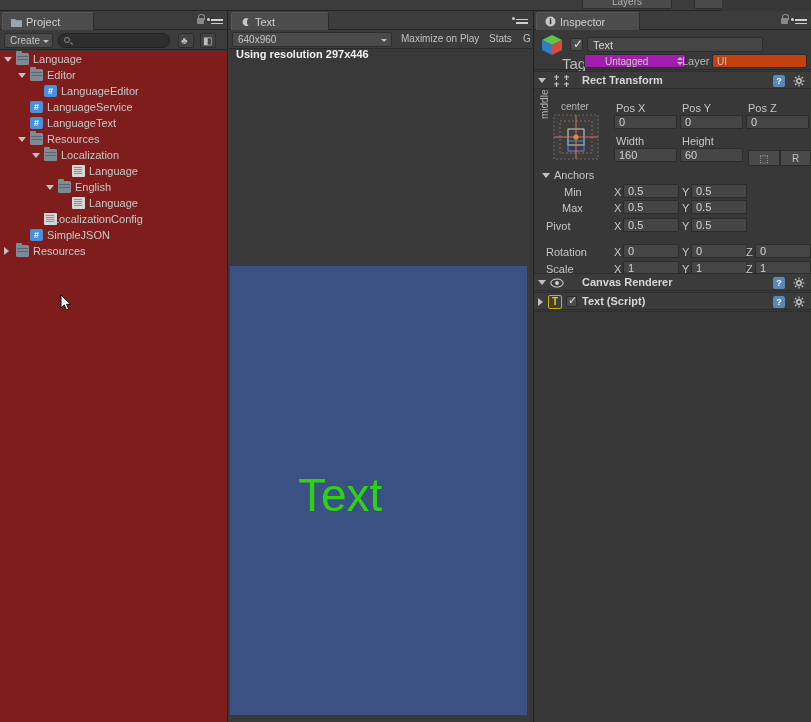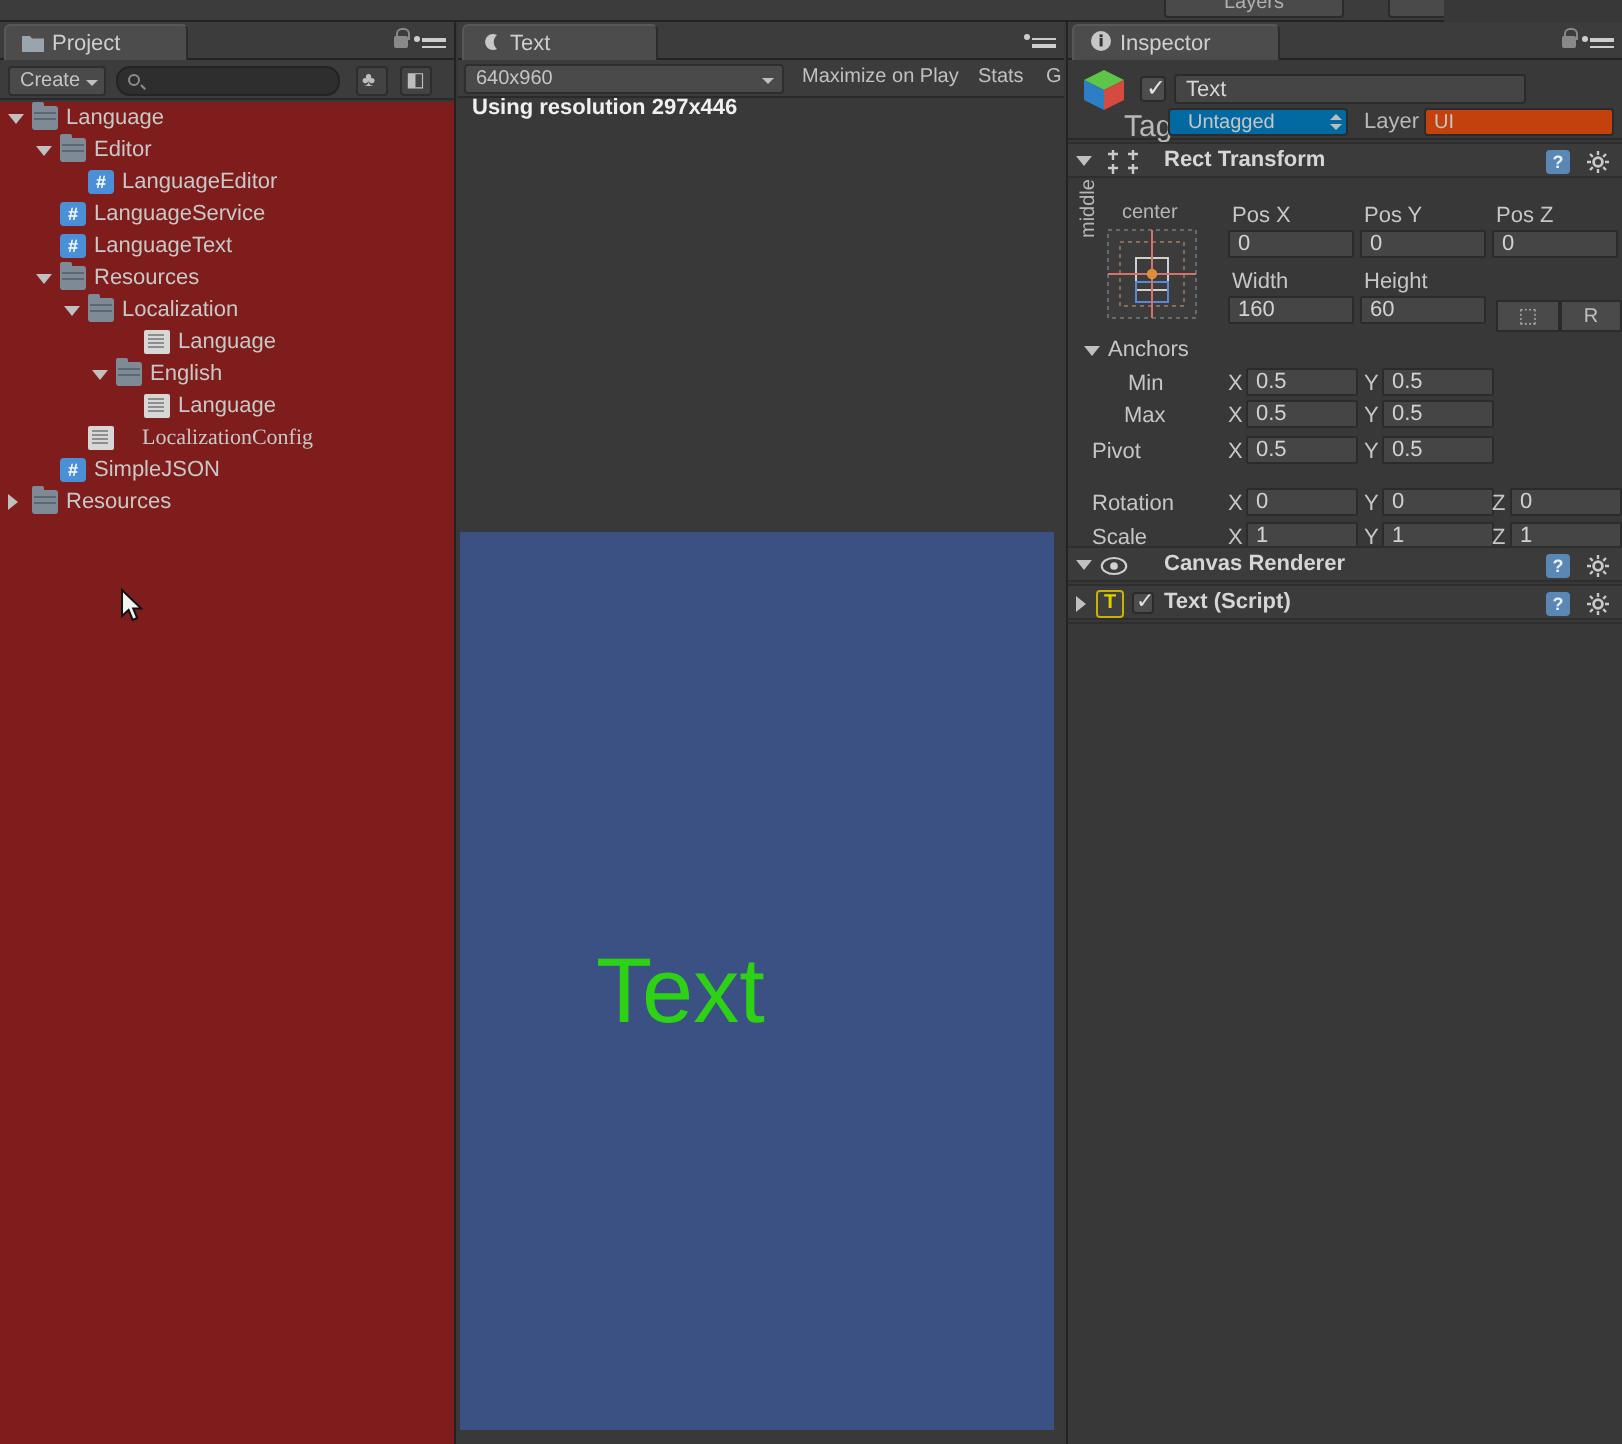--- a/index.html
+++ b/index.html
@@ -116,23 +116,23 @@
                background:#393939; border-bottom:1px solid #2a2a2a; }
   .prefab-cube { position:absolute; left:6px; top:3px; width:24px; height:24px; }
   .objcheck { position:absolute; left:36px; top:8px; width:13px; height:13px;
               background:#4d4d4d; border:1px solid #2b2b2b; border-radius:2px; }
   .objcheck .tick { position:absolute; left:2px; top:-2px; color:#e2e2e2; font-size:12px; }
   .namefield { position:absolute; left:53px; top:7px; width:176px; height:15px;
                background:#454545; border:1px solid #2b2b2b; border-radius:2px;
                line-height:14px; padding-left:5px; font-size:11px; color:#d5d5d5; }
   .staticbox { position:absolute; left:632px; top:7px; }
   .taglbl { position:absolute; left:28px; top:25px; font-size:15px; }
-  .tagdrop { position:absolute; left:50px; top:24px; width:90px; height:14px;
-             background:#0369a1; border:1px solid #2b2b2b; border-radius:2px;
-             line-height:13px; padding-left:9px; font-size:10px; color:#c6c6c6; }
+  .tagdrop { position:absolute; left:50px; top:24px; width:102px; height:14px;
+             background:#a21caf; border:1px solid #2b2b2b; border-radius:2px;
+             line-height:13px; padding-left:20px; font-size:10px; color:#c6c6c6; }
   .tagdrop .sel { position:absolute; right:2px; top:1px; width:8px; height:11px; }
   .tagdrop .sel:before, .tagdrop .sel:after { content:""; position:absolute; left:2px;
              width:0;height:0; border-left:3px solid transparent; border-right:3px solid transparent; }
   .tagdrop .sel:before { top:1px; border-bottom:3px solid #bdbdbd; }
   .tagdrop .sel:after { top:6px; border-top:3px solid #bdbdbd; }
   .layerlbl { position:absolute; left:148px; top:25px; font-size:11px; }
   .layerdrop { position:absolute; left:178px; top:24px; width:95px; height:14px;
                background:#c2410c; border:1px solid #2b2b2b; border-radius:2px;
                line-height:13px; padding-left:4px; font-size:10px; color:#c6c6c6; }
 
@@ -259,21 +259,21 @@
           <span class="fold" style="left: 46px;"></span>
           <span class="ic folder" style="left: 58px;"></span>
           <span class="tlabel" style="left: 75px;">English</span>
         </div>
         <div class="trow">
           <span class="ic doc" style="left: 72px;"></span>
           <span class="tlabel" style="left: 89px;">Language</span>
         </div>
         <div class="trow">
           <span class="ic doc" style="left: 44px;"></span>
-          <span class="tlabel" style="left: 71px; font-family: Liberation Serif, serif;">LocalizationConfig</span>
+          <span class="tlabel" style="left: 53px;">LocalizationConfig</span>
         </div>
         <div class="trow">
           <span class="ic cs" style="left: 30px;">#</span>
           <span class="tlabel" style="left: 47px;">SimpleJSON</span>
         </div>
         <div class="trow">
           <span class="fold closed" style="left: 4px;"></span>
           <span class="ic folder" style="left: 16px;"></span>
           <span class="tlabel" style="left: 33px;">Resources</span>
         </div>

